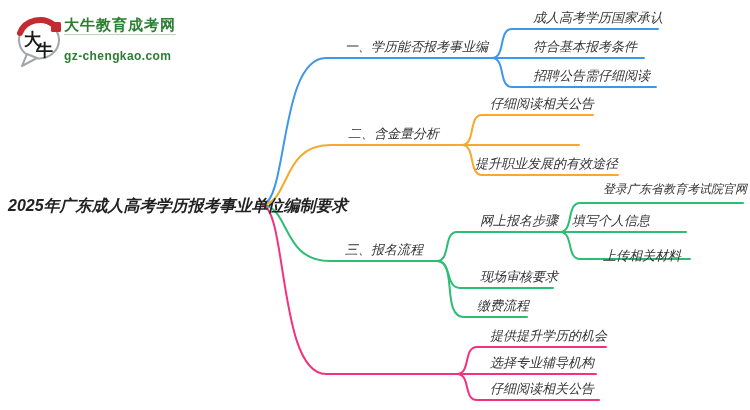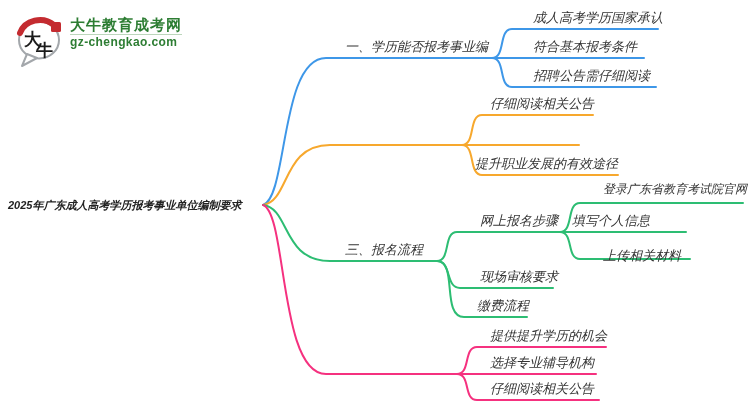--- a/index.html
+++ b/index.html
@@ -3,36 +3,36 @@
 <meta charset="utf-8">
 <style>
   html,body{margin:0;padding:0;background:#fff;}
   .canvas{
     position:relative;width:750px;height:410px;background:#ffffff;
     overflow:hidden;font-family:"Liberation Sans",sans-serif;
   }
   
   .logo{position:absolute;left:14px;top:12px;display:flex;align-items:flex-start;}
   .logo-bubble{flex:0 0 auto;}
-  .logo-text{margin-left:6px;padding-top:4px;}
+  .logo-text{margin-left:0;padding-top:4px;}
   .logo-title{
     font-size:15px;font-weight:bold;color:#2d7d33;letter-spacing:1px;
     line-height:17px;
   }
   .logo-domain{
     font-size:12px;font-weight:bold;color:#2d7d33;letter-spacing:.4px;
-    border-top:1px solid #bcd6bc;margin-top:1px;padding-top:1px;line-height:13px;
+    border-top:1px solid #bcd6bc;margin-top:1px;padding-top:15px;line-height:13px;
   }
   
   .mindmap-svg{position:absolute;left:0;top:0;}
   .node{
     position:absolute;white-space:nowrap;color:#333;
     font-size:13px;line-height:15px;font-style:italic;
   }
-  .node.root{font-weight:600;font-size:11px;color:#222;}
+  .node.root{font-weight:600;font-size:16px;color:#222;}
   .node.small{font-size:12px;}
 </style>
 </head>
 <body>
 
 <div class="canvas">
 
   <div class="logo">
     <svg class="logo-bubble" width="50" height="56" viewBox="0 0 50 56">
       <ellipse cx="25" cy="28" rx="20" ry="18.5" fill="#ffffff" stroke="#a3a7ab" stroke-width="2"></ellipse>
@@ -78,20 +78,21 @@
     </g>
   </svg>
 
   <div class="node root" style="left:8px;top:198px">2025年广东成人高考学历报考事业单位编制要求</div>
 
   <div class="node" style="left:345px;top:39px">一、学历能否报考事业编</div>
   <div class="node" style="left:533px;top:10px">成人高考学历国家承认</div>
   <div class="node" style="left:533px;top:39px">符合基本报考条件</div>
   <div class="node" style="left:533px;top:68px">招聘公告需仔细阅读</div>
 
+  <div class="node" style="left:348px;top:126px">二、含金量分析</div>
   <div class="node" style="left:490px;top:96px">仔细阅读相关公告</div>
   <div class="node" style="left:475px;top:156px">提升职业发展的有效途径</div>
 
   <div class="node" style="left:345px;top:242px">三、报名流程</div>
   <div class="node" style="left:480px;top:213px">网上报名步骤</div>
   <div class="node small" style="left:603px;top:182px">登录广东省教育考试院官网</div>
   <div class="node" style="left:572px;top:213px">填写个人信息</div>
   <div class="node" style="left:603px;top:248px">上传相关材料</div>
   <div class="node" style="left:480px;top:269px">现场审核要求</div>
   <div class="node" style="left:477px;top:298px">缴费流程</div>

